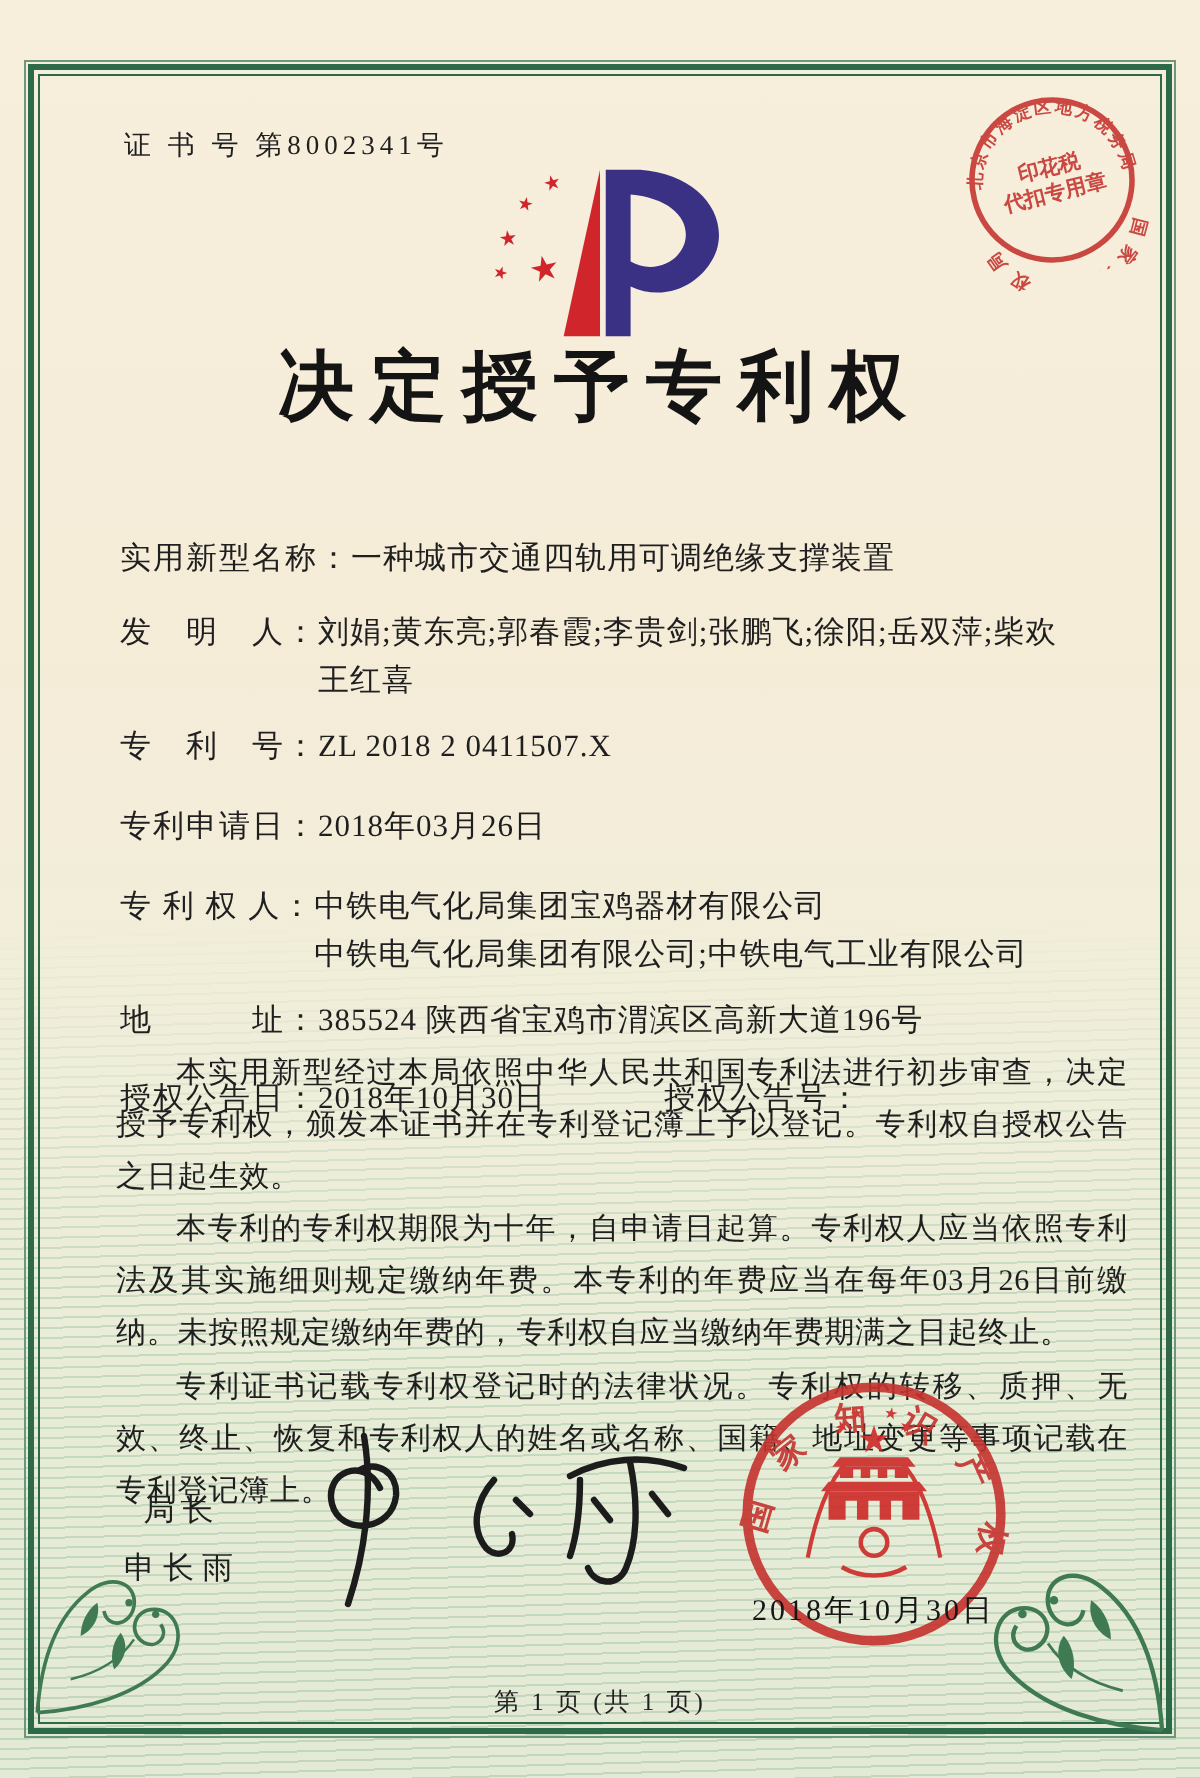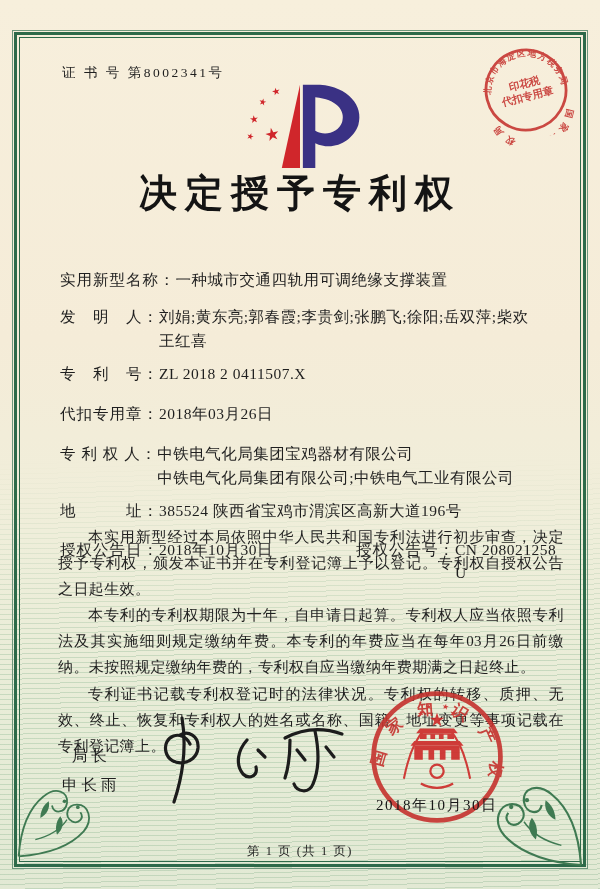--- a/index.html
+++ b/index.html
@@ -20,21 +20,21 @@
   .cert-no{position:absolute;left:62px;top:64px;font-size:13.5px;letter-spacing:2.5px;}
   .tax-stamp{position:absolute;right:24px;top:40px;width:100px;height:100px;transform:rotate(-14deg);opacity:.88;z-index:5;}
   .logo{position:absolute;left:50%;top:82px;transform:translateX(-50%);width:150px;height:88px;}
   .title{position:absolute;left:0;right:0;top:168px;text-align:center;font-size:38px;font-weight:bold;letter-spacing:8px;color:#141414;}
   .fields{position:absolute;left:60px;right:36px;top:268px;font-size:15.5px;line-height:1.5;}
   .row{display:flex;align-items:flex-start;justify-content:flex-end;}
   .lbl{flex:0 0 auto;white-space:pre;letter-spacing:1px;}
   .val{flex:1 1 auto;letter-spacing:.5px;}
   .mb14{margin-bottom:14px;} .mb10{margin-bottom:10px;}
   .mb17{margin-bottom:17px;} .mb16{margin-bottom:16px;}
-  .grant-row{display:flex;gap:24px;}
+  .grant-row{display:flex;}
   .grant-left{display:flex;width:272px;flex:0 0 auto;}
   .grant-right{display:flex;flex:1;}
   .body-text{position:absolute;left:58px;right:36px;top:524px;font-size:15px;line-height:1.74;text-align:justify;}
   .body-text p{margin:0;text-indent:2em;letter-spacing:.4px;}
   .authority-seal{position:absolute;left:366px;top:686px;width:142px;height:142px;opacity:.9;z-index:4;}
   .seal-date{position:absolute;left:376px;top:796px;font-size:15px;letter-spacing:1.5px;color:#161616;z-index:6;}
   .signoff{position:absolute;left:62px;top:742px;font-size:15.5px;font-weight:normal;letter-spacing:4px;line-height:1.85;z-index:3;text-align:center;}
   .signature{position:absolute;left:150px;top:714px;width:210px;height:95px;z-index:3;}
   .flourish-br{position:absolute;right:17px;bottom:22px;width:118px;height:118px;z-index:2;}
   .flourish-bl{position:absolute;left:17px;bottom:22px;width:100px;height:118px;transform:scaleX(-1);z-index:2;}
@@ -102,42 +102,41 @@
       <span class="val">
         <span style="display:block">刘娟;黄东亮;郭春霞;李贵剑;张鹏飞;徐阳;岳双萍;柴欢</span>
         <span style="display:block">王红喜</span>
       </span>
     </div>
     <div class="row mb17">
       <span class="lbl">专　利　号：</span>
       <span class="val">ZL 2018 2 0411507.X</span>
     </div>
     <div class="row mb17">
-      <span class="lbl">代扣专用章：</span>
+      <span class="lbl">专利申请日：</span>
       <span class="val">2018年03月26日</span>
     </div>
     <div class="row mb10">
       <span class="lbl">专 利 权 人：</span>
       <span class="val">
         <span style="display:block">中铁电气化局集团宝鸡器材有限公司</span>
         <span style="display:block">中铁电气化局集团有限公司;中铁电气工业有限公司</span>
       </span>
     </div>
     <div class="row mb16">
       <span class="lbl">地　　　址：</span>
       <span class="val">385524 陕西省宝鸡市渭滨区高新大道196号</span>
     </div>
     <div class="grant-row">
       <span class="grant-left">
         <span class="lbl">授权公告日：</span>
         <span class="val">2018年10月30日</span>
       </span>
       <span class="grant-right">
         <span class="lbl">授权公告号：</span>
-        <span class="val">CN 208021258 U</span>
       </span>
     </div>
   </div>
 
   <div class="body-text">
     <p>本实用新型经过本局依照中华人民共和国专利法进行初步审查，决定授予专利权，颁发本证书并在专利登记簿上予以登记。专利权自授权公告之日起生效。</p>
     <p>本专利的专利权期限为十年，自申请日起算。专利权人应当依照专利法及其实施细则规定缴纳年费。本专利的年费应当在每年03月26日前缴纳。未按照规定缴纳年费的，专利权自应当缴纳年费期满之日起终止。</p>
     <p>专利证书记载专利权登记时的法律状况。专利权的转移、质押、无效、终止、恢复和专利权人的姓名或名称、国籍、地址变更等事项记载在专利登记簿上。</p>
   </div>
 

